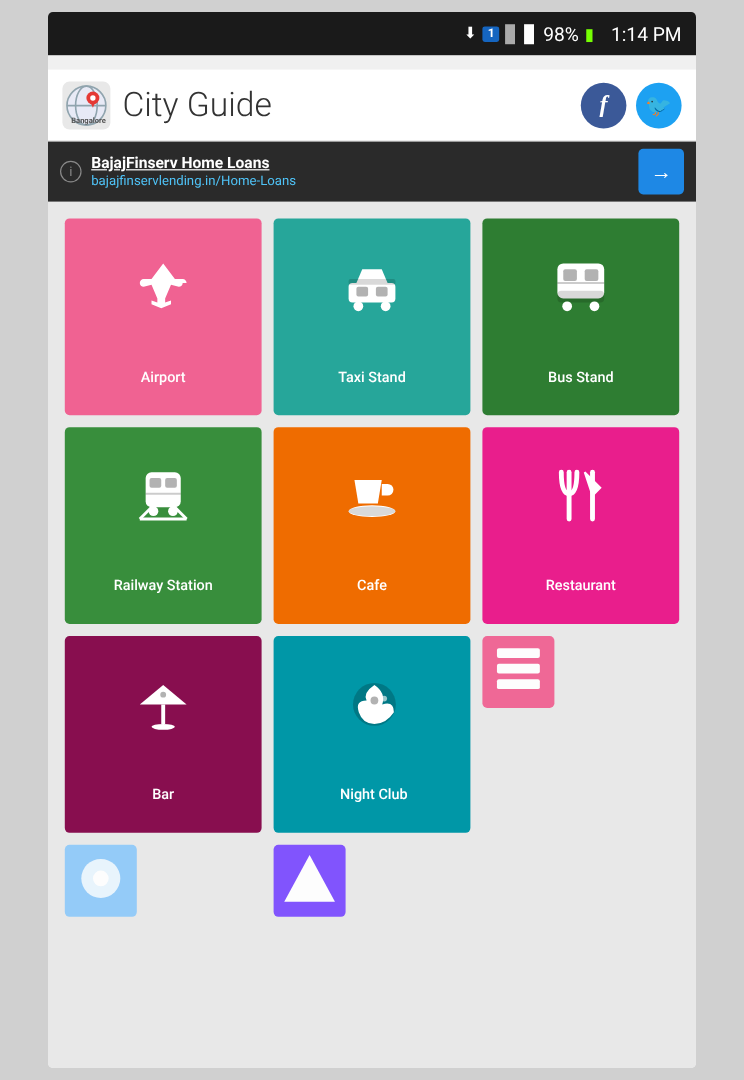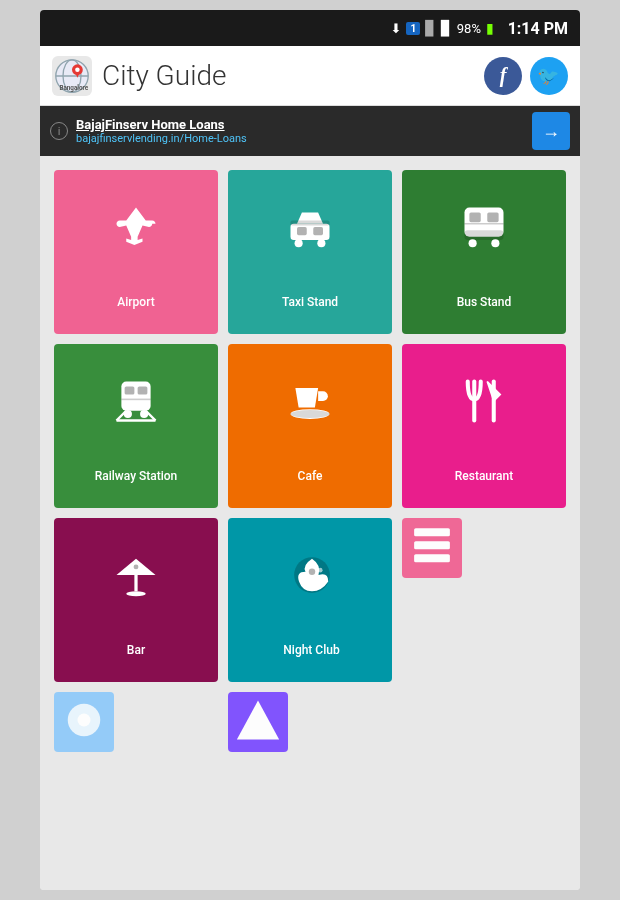--- a/index.html
+++ b/index.html
@@ -34,32 +34,33 @@
       flex-shrink: 0;
     }
     .status-bar .status-icons {
       display: flex;
       align-items: center;
       gap: 5px;
     }
     .status-time {
       color: white;
       font-size: 16px;
-      font-weight: bold;
+      font-weight: normal;
       margin-left: 8px;
     }
     
     .top-bar {
       background: white;
       height: 60px;
       display: flex;
       align-items: center;
       padding: 0 12px;
       border-bottom: 1px solid #ddd;
       flex-shrink: 0;
+      margin-top: 12px;
     }
     .app-logo {
       width: 40px;
       height: 40px;
       background: #e8e8e8;
       border-radius: 6px;
       display: flex;
       align-items: center;
       justify-content: center;
       margin-right: 10px;
@@ -193,21 +194,21 @@
   <div class="status-bar">
     <div class="status-icons">
 
       <span style="color:white;font-size:13px;">⬇</span>
 
       <span style="background:#1565c0;color:white;font-size:10px;font-weight:bold;padding:1px 4px;border-radius:2px;">1</span>
 
       <span style="color:#aaa;font-size:14px;">▊</span>
       <span style="color:white;font-size:14px;">▊</span>
 
-      <span style="color:white;font-size:13px;">98%</span>
+      <span style="color:white;font-size:16px;">98%</span>
       <span style="color:#76ff03;font-size:14px;">▮</span>
     </div>
     <span class="status-time">1:14 PM</span>
   </div>
 
   <div class="top-bar">
     <div class="app-logo">
 
       <svg viewBox="0 0 40 40" width="36" height="36">
         <circle cx="20" cy="20" r="18" fill="#e8eaf6"></circle>

